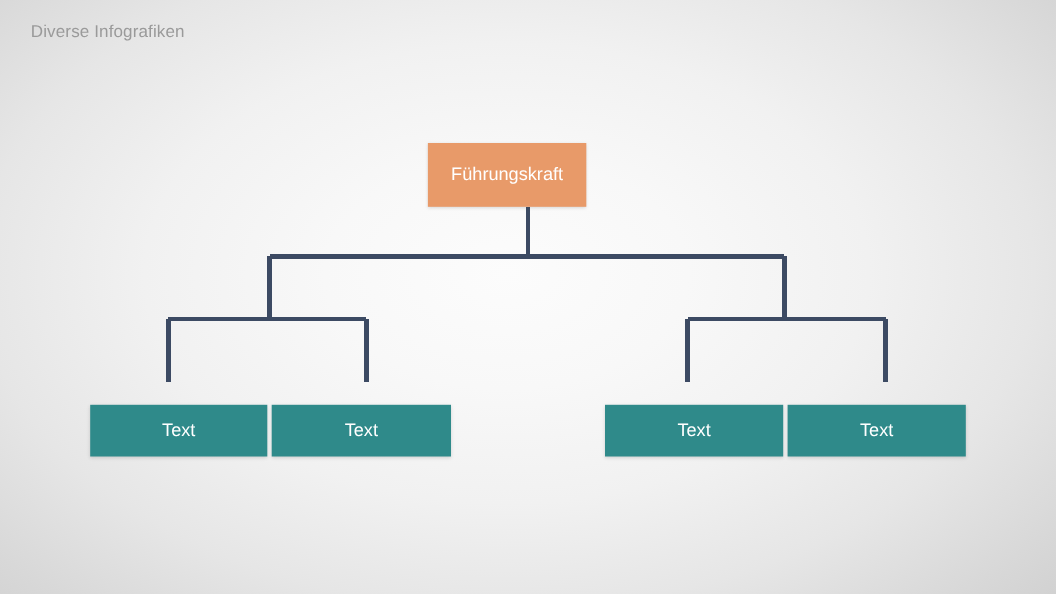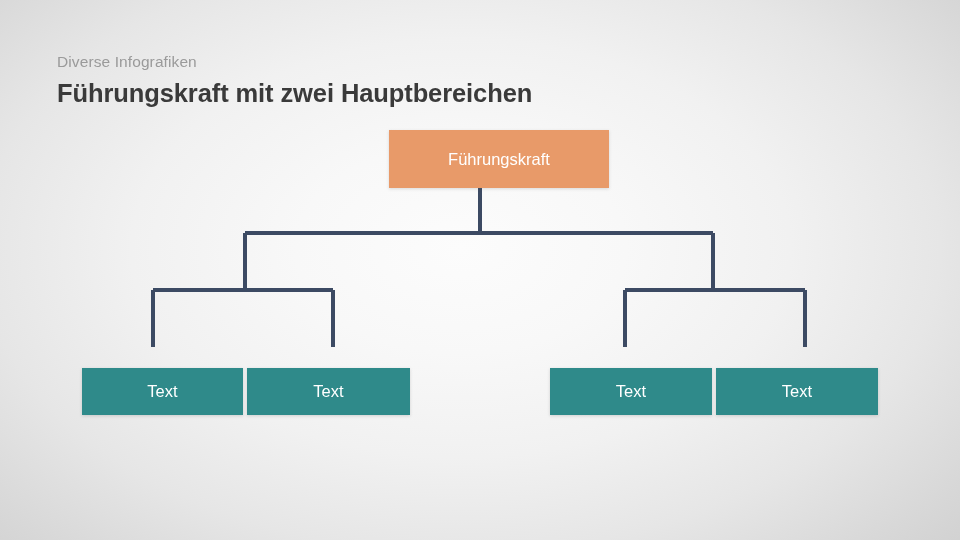--- a/index.html
+++ b/index.html
@@ -24,24 +24,23 @@
                 #f1f1f1 44%,
                 #e6e6e6 64%,
                 #d8d8d8 82%,
                 #cbcbcb 100%);
     overflow: hidden;
   }
 
   
   #header {
     position: absolute;
-    left: 57px;
+    left: 28px;
     top: 20px;
     width: 860px;
-    margin-top: 32px;
   }
   #eyebrow {
     font-size: 15.5px;
     line-height: 19px;
     color: #9a9a9a;
     letter-spacing: 0.1px;
     white-space: nowrap;
   }
   #headline {
     margin-top: 7px;
@@ -91,21 +90,20 @@
     margin-top: 21px;
   }
 </style>
 </head>
 <body>
 
 <div id="slide">
 
   <div id="header">
     <div id="eyebrow">Diverse Infografiken</div>
-    <div id="headline">Führungskraft mit zwei Hauptbereichen</div>
   </div>
 
   <svg id="connectors" viewBox="0 0 960 540" width="960" height="540">
     <g stroke="#3c4a63" stroke-width="4" fill="none" shape-rendering="crispEdges">
 
       <line x1="480" y1="188" x2="480" y2="233"></line>
 
       <line x1="245" y1="233" x2="713" y2="233"></line>
 
       <line x1="245" y1="233" x2="245" y2="290"></line>
@@ -117,21 +115,21 @@
       <line x1="153" y1="290" x2="153" y2="347"></line>
       <line x1="333" y1="290" x2="333" y2="347"></line>
 
       <line x1="625" y1="290" x2="805" y2="290"></line>
 
       <line x1="625" y1="290" x2="625" y2="347"></line>
       <line x1="805" y1="290" x2="805" y2="347"></line>
     </g>
   </svg>
 
-  <div class="node node-root" style="left:389px; top:130px; width:220px; height:58px;">
+  <div class="node node-root" style="left:389px; top:130px; width:144px; height:58px;">
     <span class="node-label">Führungskraft</span>
   </div>
 
   <div class="node node-leaf" style="left:82px; top:347px; width:161px; height:47px;">
     <span class="node-label">Text</span>
   </div>
 
   <div class="node node-leaf" style="left:247px; top:347px; width:163px; height:47px;">
     <span class="node-label">Text</span>
   </div>

